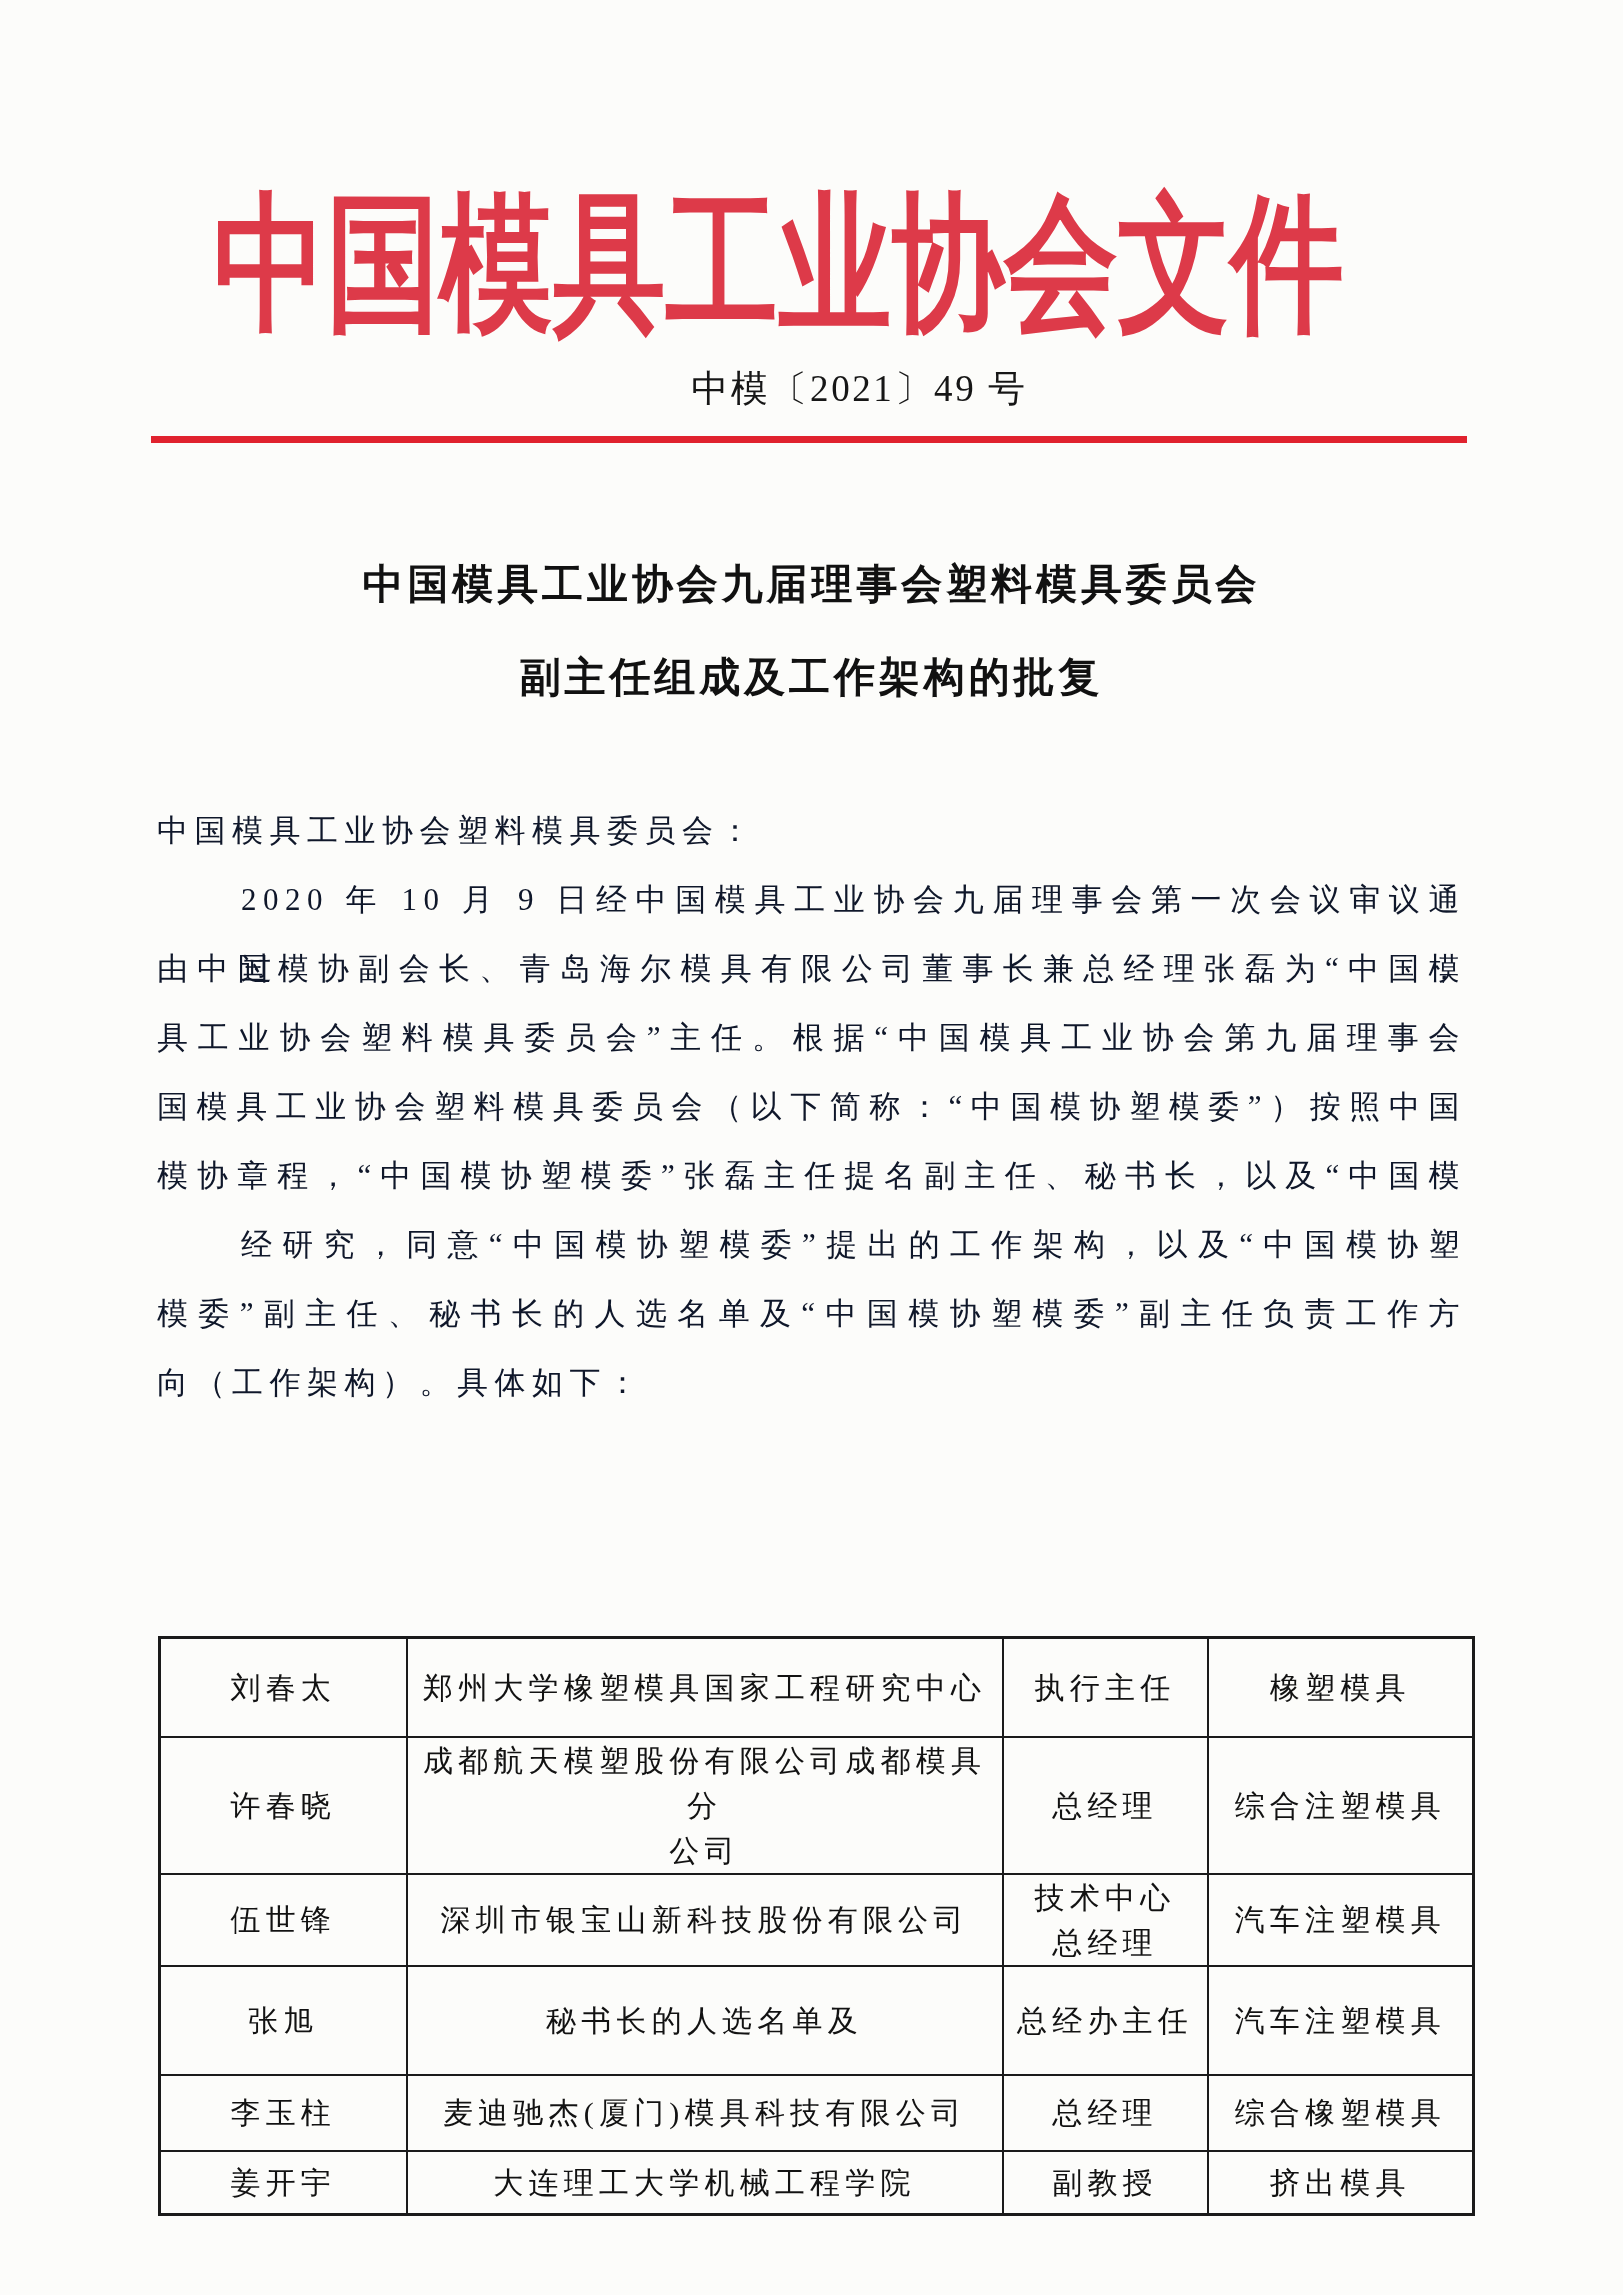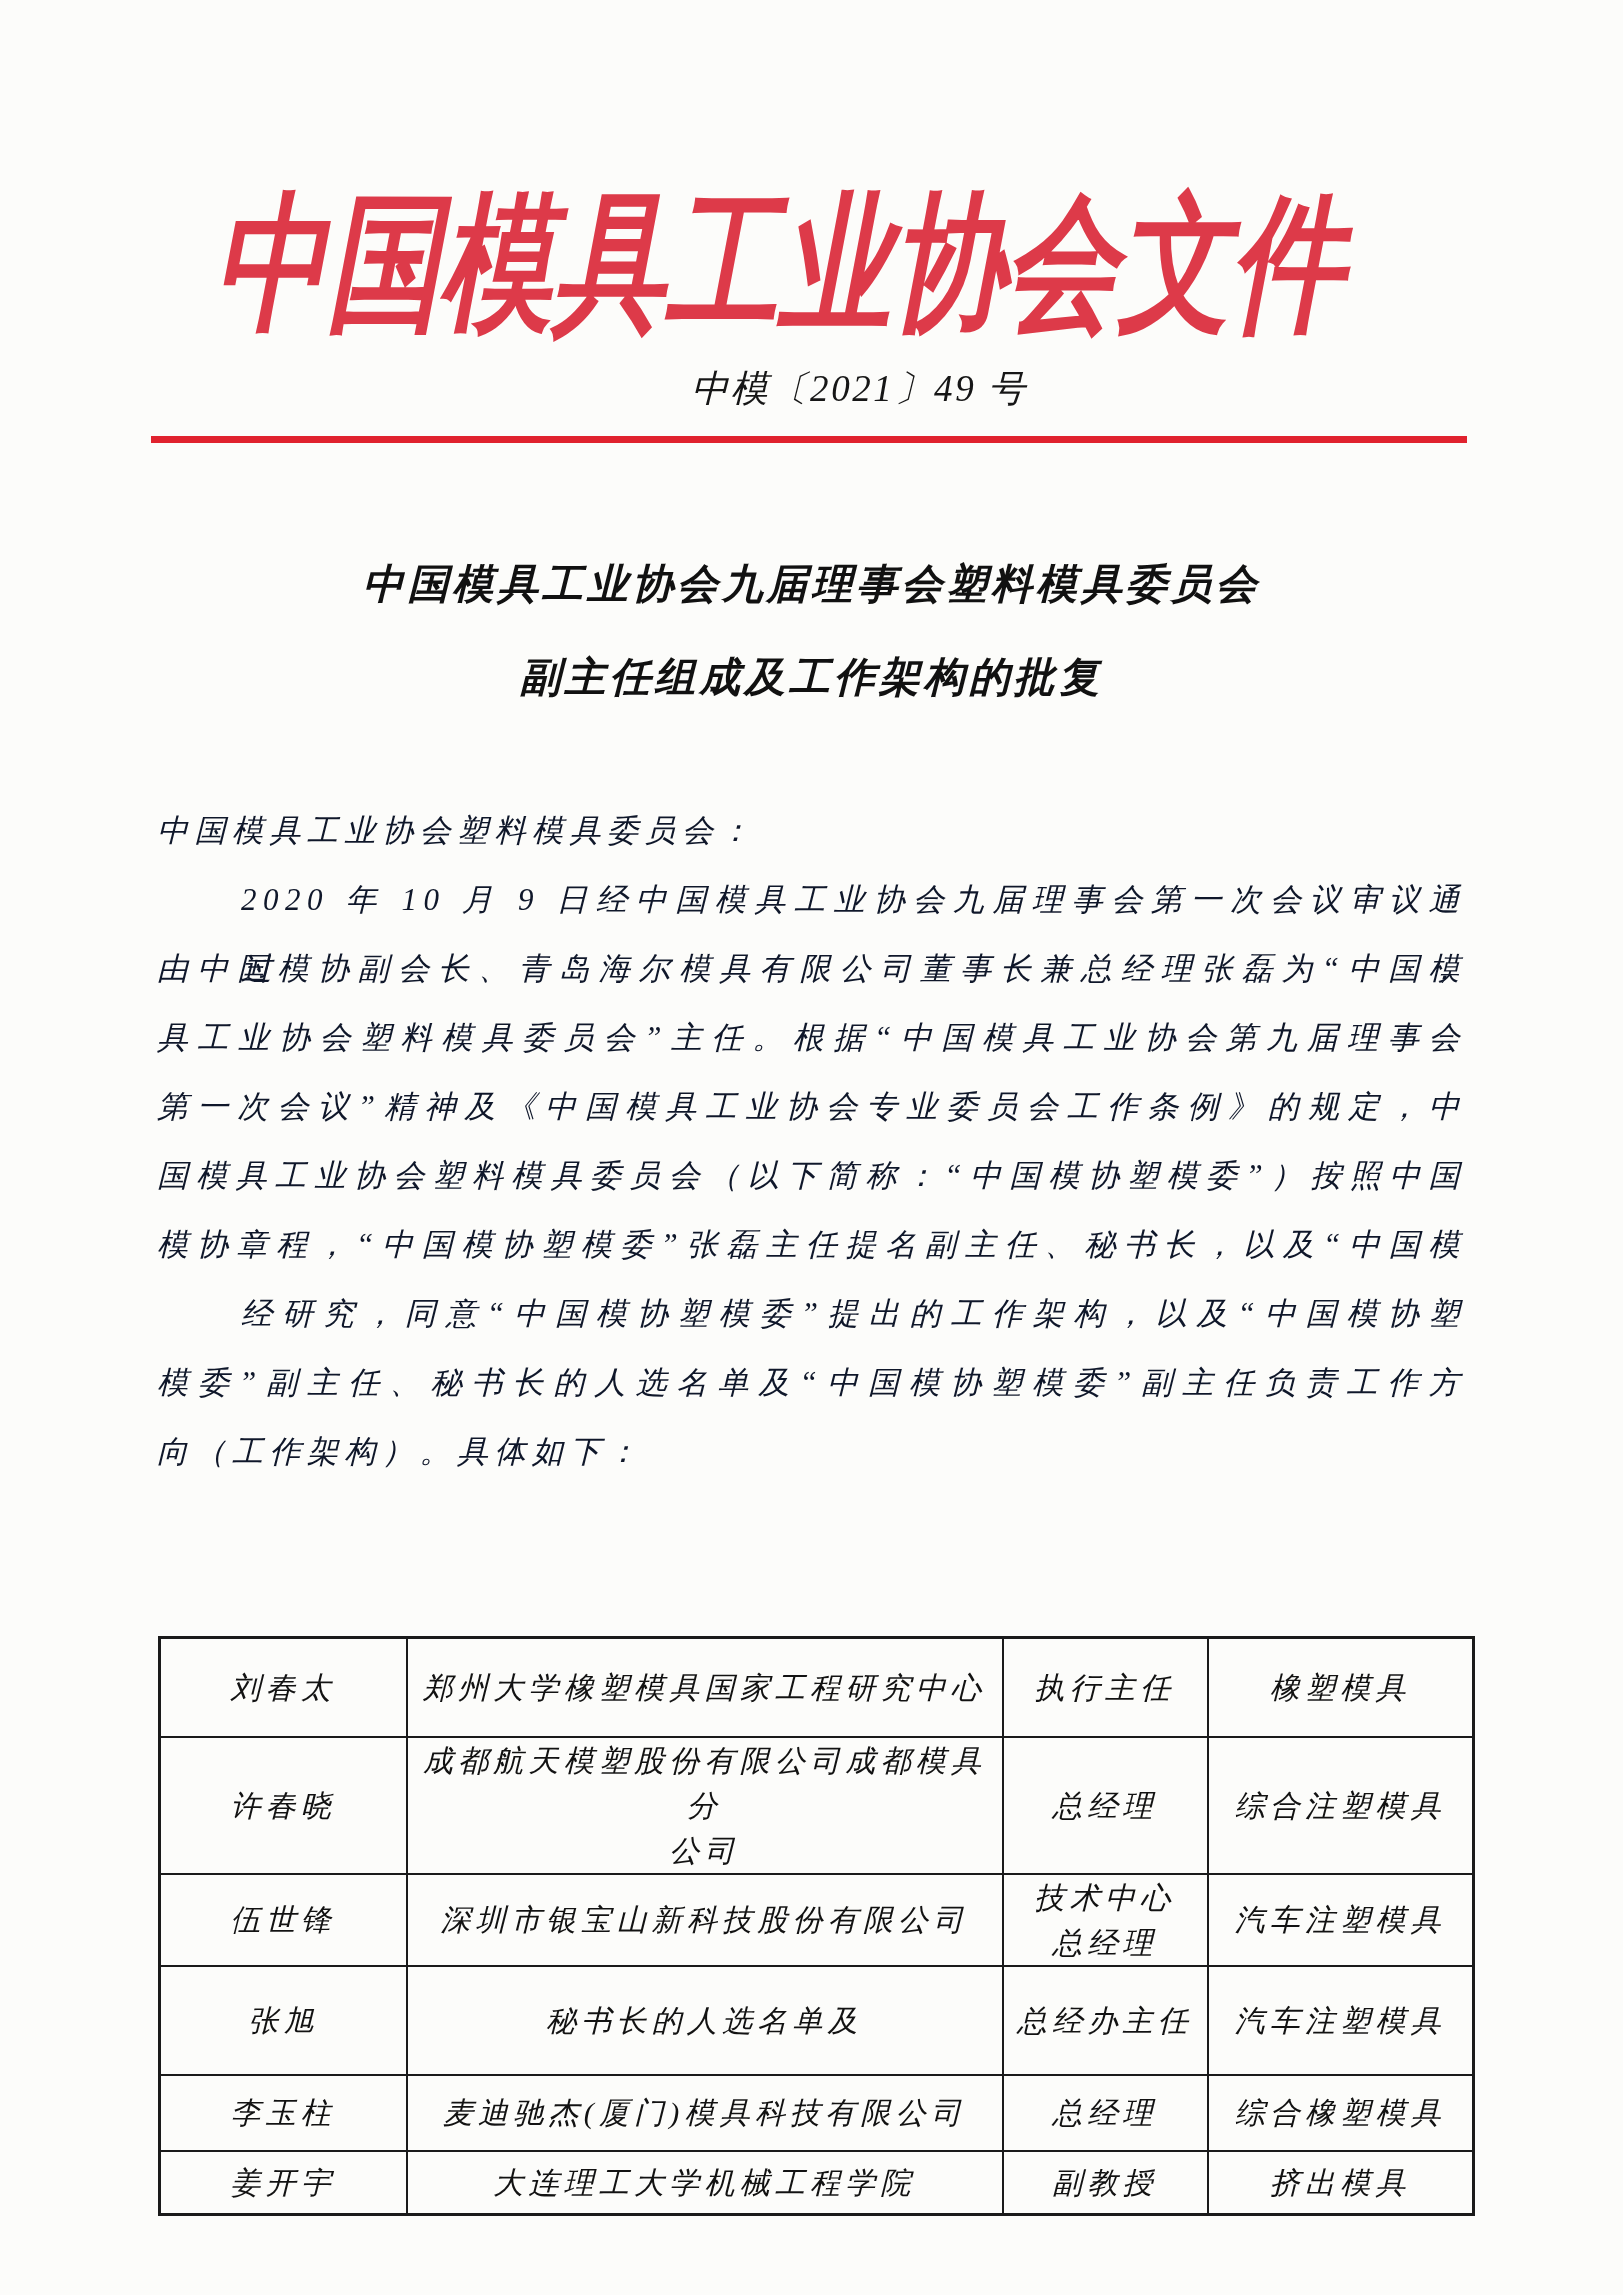--- a/index.html
+++ b/index.html
@@ -5,21 +5,20 @@
   html, body { margin: 0; padding: 0; background: #888; }
   .page {
     position: relative;
     width: 1623px;
     height: 2295px;
     margin: 0 auto;
     background: #fcfcfa;
     overflow: hidden;
     font-family: "Liberation Serif", serif;
     color: #161616;
-    font-style: italic;
   }
 
   
   .letterhead {
     position: absolute;
     top: 165px;
     left: 0;
     width: 100%;
     text-align: center;
     font-size: 113px;
@@ -137,21 +136,20 @@
   <div class="doc-title">
       <div>中国模具工业协会九届理事会塑料模具委员会</div>
       <div>副主任组成及工作架构的批复</div>
     </div>
 
   <div class="body-text">
       <div class="body-line">中国模具工业协会塑料模具委员会：</div>
       <div class="body-line indent just">2020 年 10 月 9 日经中国模具工业协会九届理事会第一次会议审议通过，</div>
       <div class="body-line just">由中国模协副会长、青岛海尔模具有限公司董事长兼总经理张磊为“中国模</div>
       <div class="body-line just">具工业协会塑料模具委员会”主任。根据“中国模具工业协会第九届理事会</div>
-      <div class="body-line just">第一次会议”精神及《中国模具工业协会专业委员会工作条例》的规定，中</div>
       <div class="body-line just">国模具工业协会塑料模具委员会（以下简称：“中国模协塑模委”）按照中国</div>
       <div class="body-line just">模协章程，“中国模协塑模委”张磊主任提名副主任、秘书长，以及“中国模</div>
       <div class="body-line indent just">经研究，同意“中国模协塑模委”提出的工作架构，以及“中国模协塑</div>
       <div class="body-line just">模委”副主任、秘书长的人选名单及“中国模协塑模委”副主任负责工作方</div>
       <div class="body-line">向（工作架构）。具体如下：</div>
     </div>
 
   <table class="committee-table">
     <colgroup>
       <col style="width:247px">

